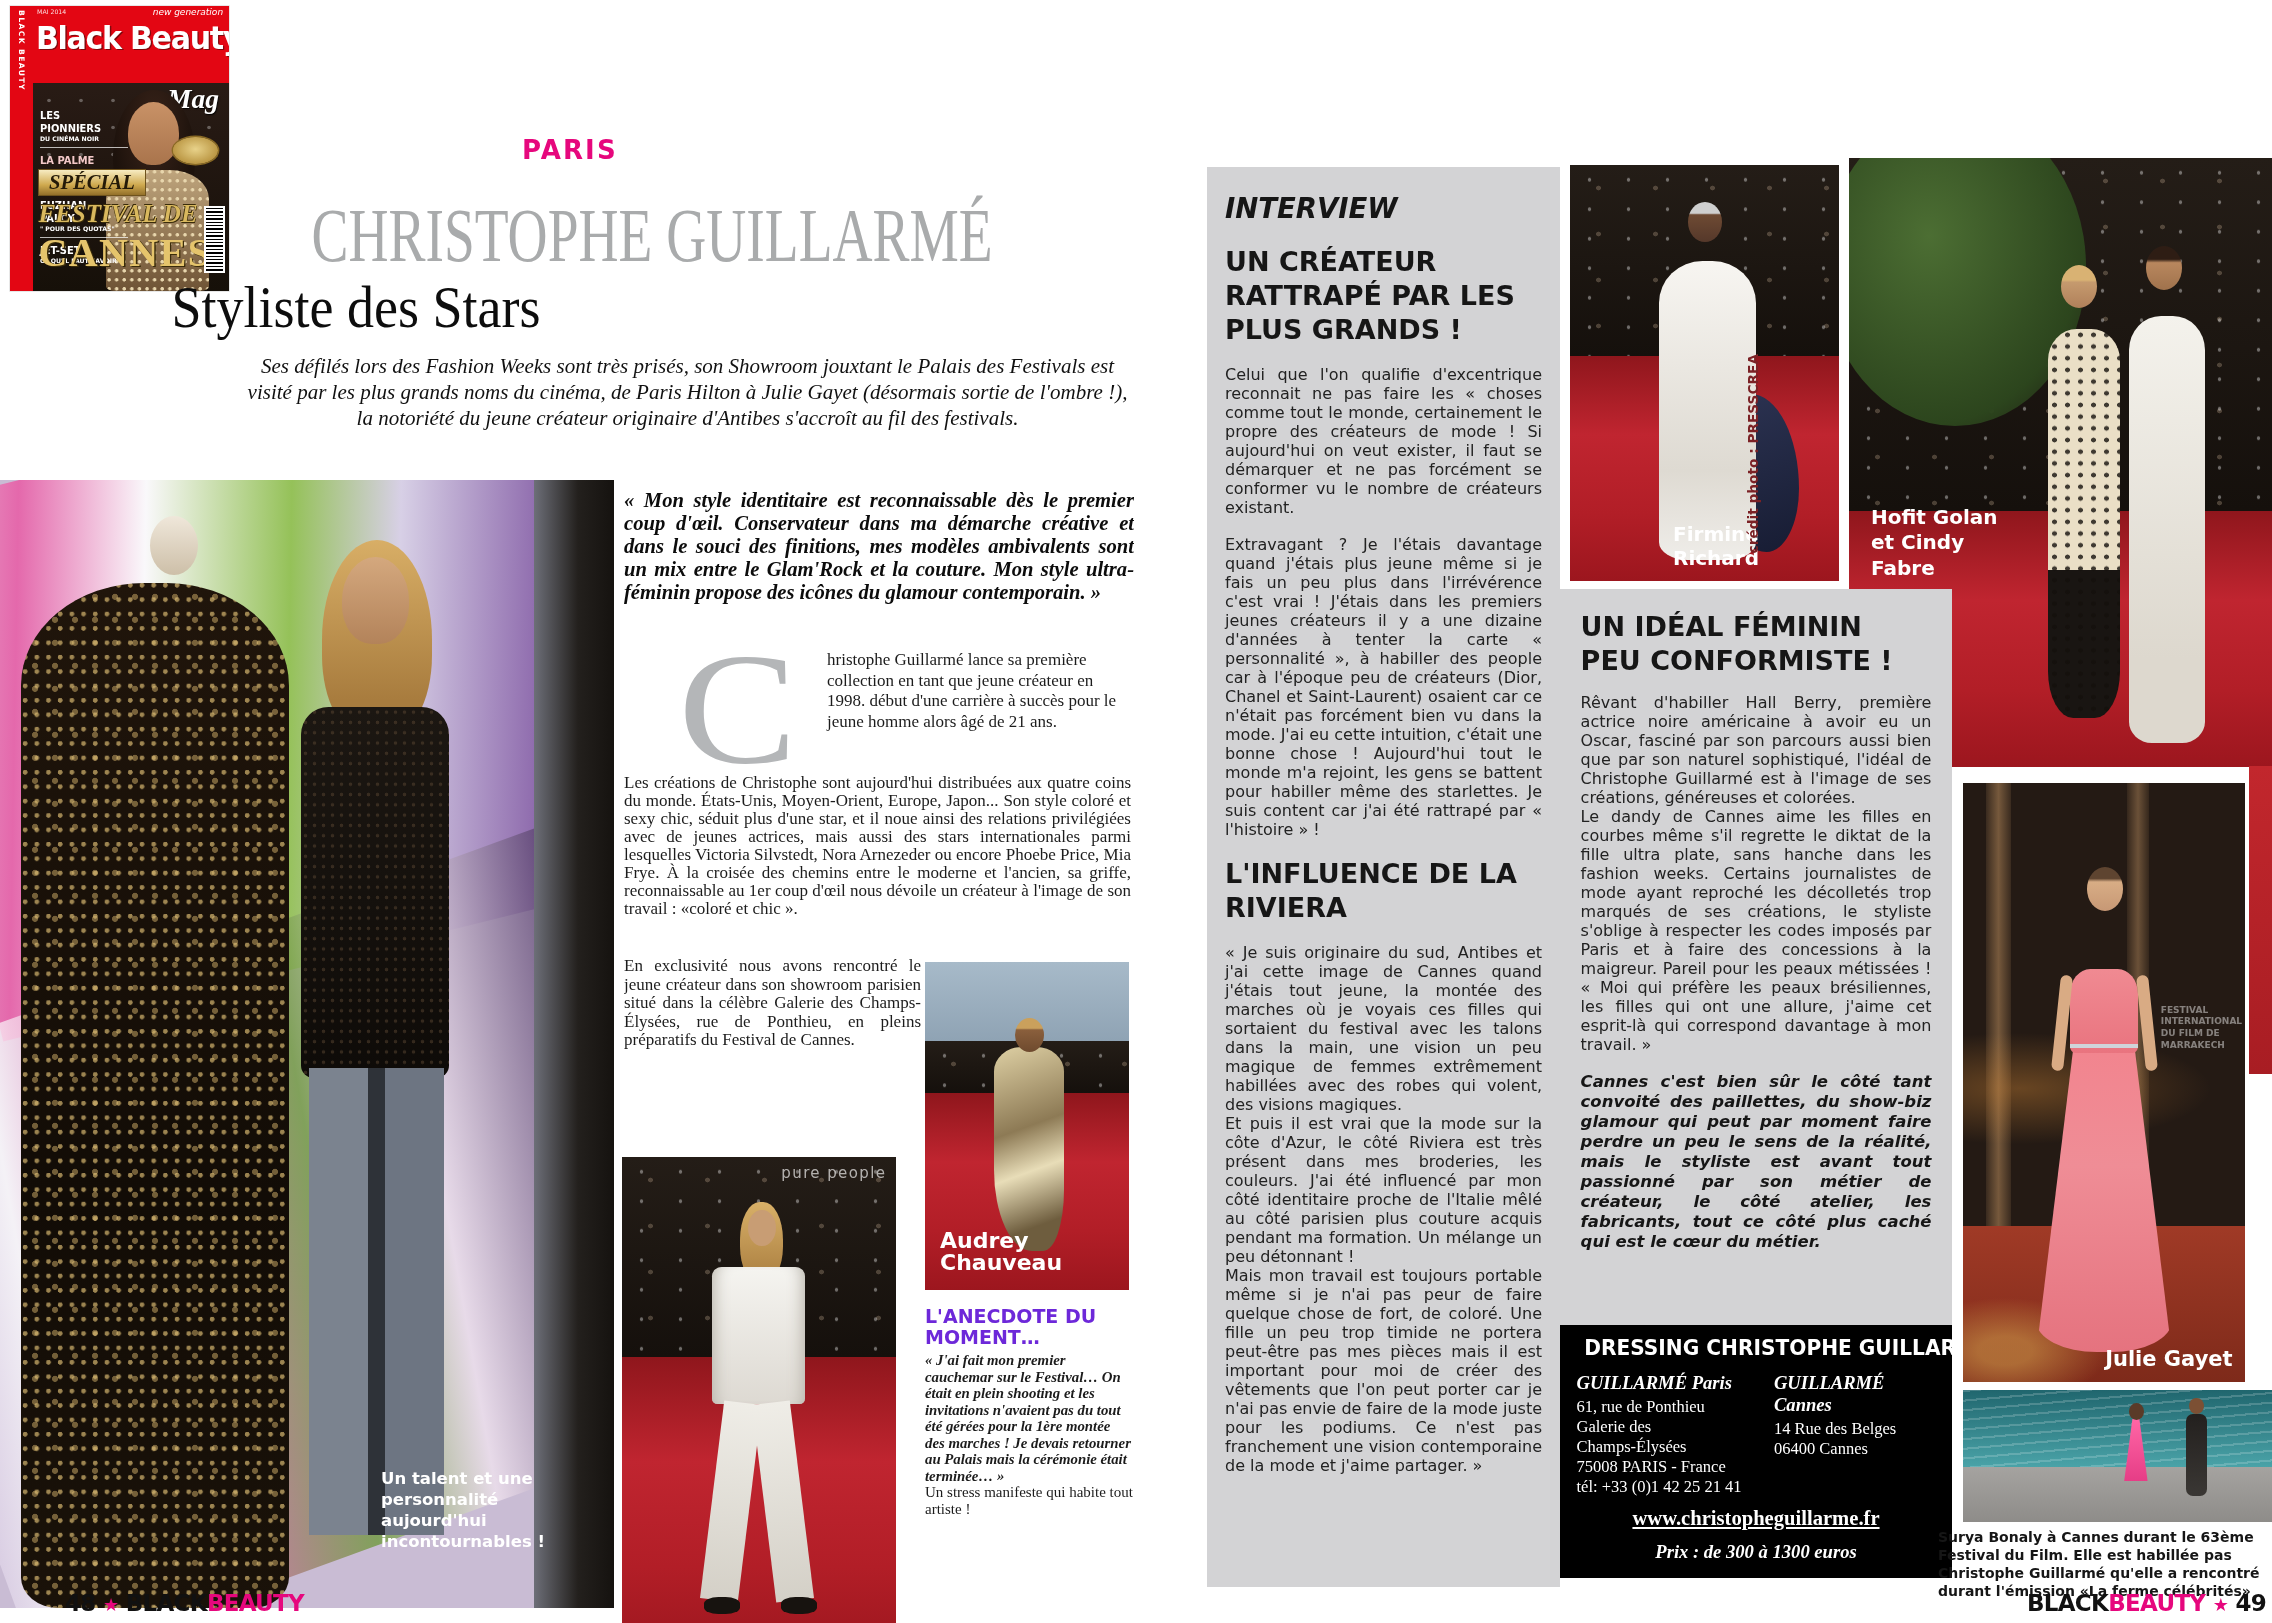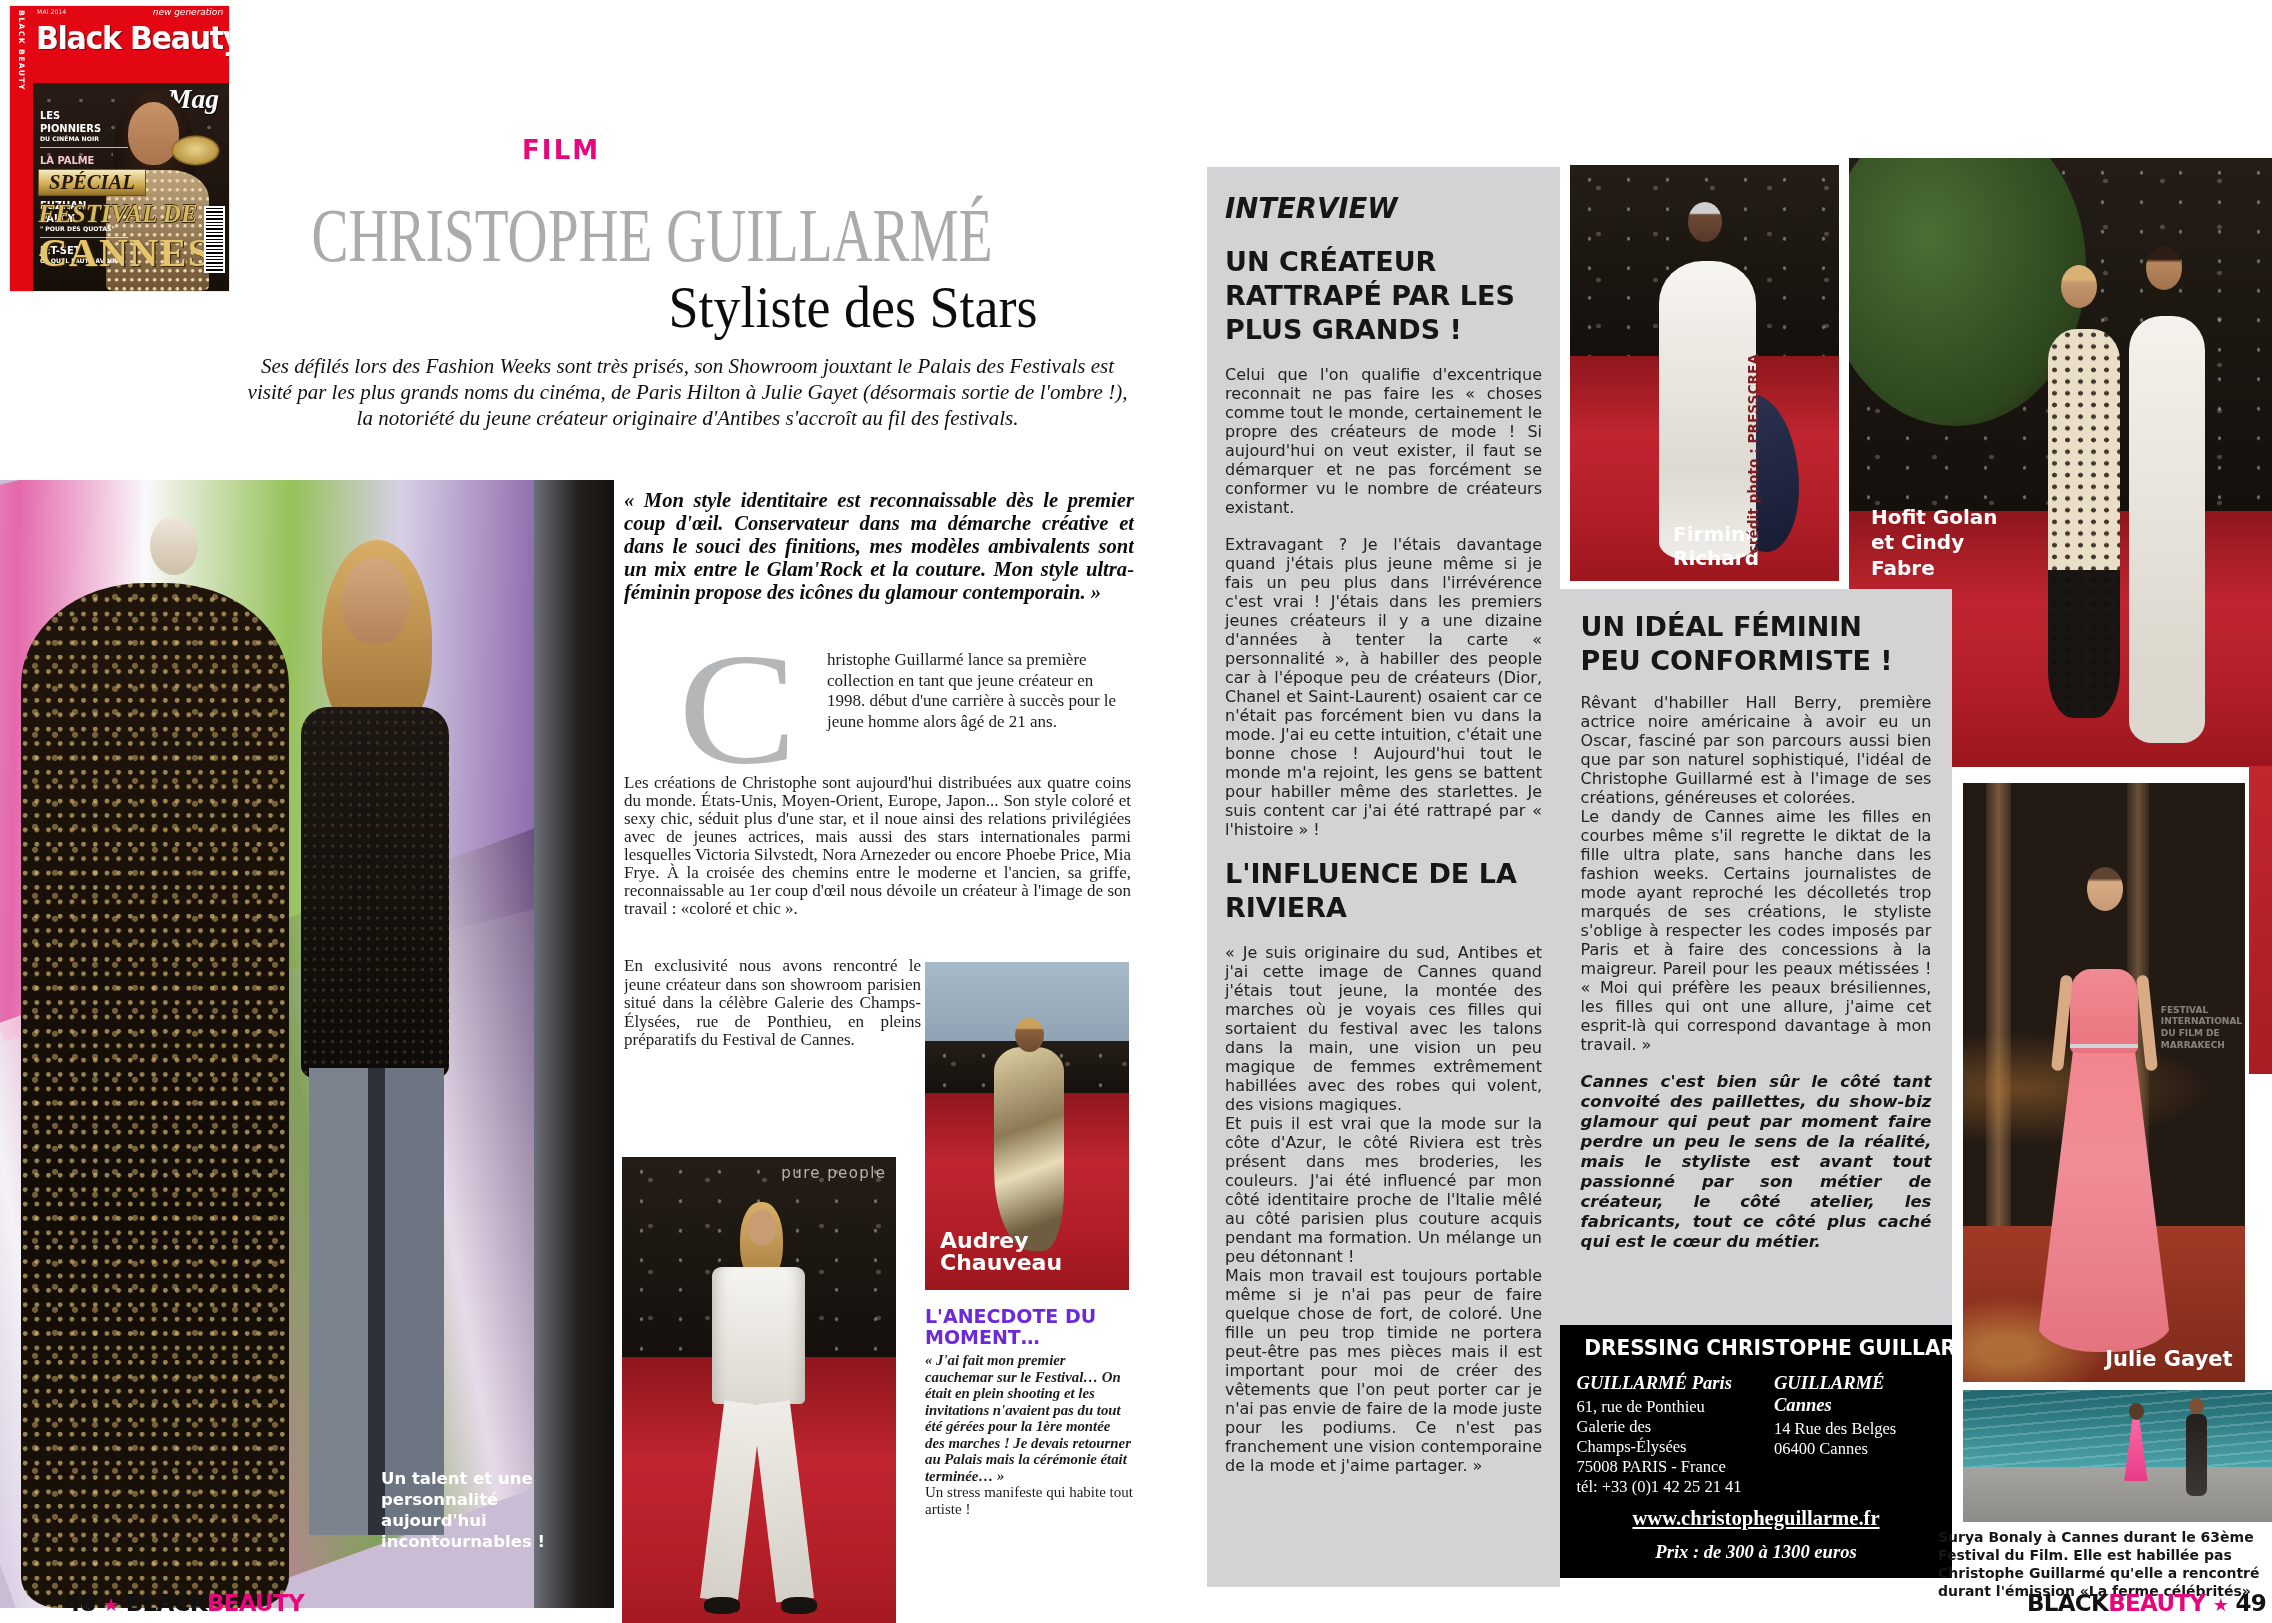--- a/index.html
+++ b/index.html
@@ -87,26 +87,26 @@
       <div style="position:absolute; left:5.5px; bottom:63px; font-style:italic; font-weight:bold; font-size:25px; color:#d9b85e;
                   text-shadow:0.7px 0.7px 0 #3a2c0a, -0.7px -0.7px 0 #3a2c0a;">FESTIVAL DE</div>
       <div style="position:absolute; left:5.5px; bottom:15px; font-weight:bold; font-size:40px; letter-spacing:1.4px; color:#e5c46c;
                   text-shadow:1.4px 1.4px 0 #3a2c0a;">CANNES</div>
 
       <div style="position:absolute; right:4.1px; bottom:18px; width:16.5px; height:63px; background:
                   repeating-linear-gradient(180deg,#000 0 1.4px,#fff 1.4px 3.4px); border:2.1px solid #fff;"></div>
     </div>
   </div>
 
-  <div class="sans" style="position:absolute; left:522px; top:135px; font-weight:bold; font-size:26px; letter-spacing:2.1px; color:#e6077d;">FILM</div>
+  <div class="sans" style="position:absolute; left:522px; top:135px; font-weight:bold; font-size:26px; letter-spacing:2.1px; color:#e6077d;">PARIS</div>
 
   <div class="abs" style="left:179px; top:197px; width:907px; text-align:center; color:#a9abac; font-size:77px; line-height:77px; white-space:nowrap;">
     <span style="display:inline-block; transform:scaleX(.72);">CHRISTOPHE GUILLARMÉ</span>
   </div>
-  <div class="abs" style="left:151px; top:276px; width:907px; text-align:right; color:#0d0d0d; font-size:60px; line-height:63px; white-space:nowrap;">
+  <div class="abs" style="left:151px; top:276px; width:907px; text-align:left; color:#0d0d0d; font-size:60px; line-height:63px; white-space:nowrap;">
     <span style="display:inline-block; transform:scaleX(.9);">Styliste des Stars</span>
   </div>
   <div style="position:absolute; left:241px; top:353px; width:893px; height:110px; overflow:hidden;
               text-align:center; font-style:italic; font-size:21px; line-height:26px; color:#111;">Ses défilés lors des Fashion Weeks sont très prisés, son Showroom jouxtant le Palais des Festivals est visité par les plus grands noms du cinéma, de Paris Hilton à Julie Gayet (désormais sortie de l'ombre !), la notoriété du jeune créateur originaire d'Antibes s'accroît au fil des festivals.</div>
 
   <div class="photo" style="left:0; top:480px; width:614px; height:1128px; background:#c9bcd4;">
     <div class="abs" style="left:-12%; top:-6%; width:130%; height:48%; transform:rotate(-14deg);
          background:linear-gradient(105deg,#f2e9ef 0%,#e75fa7 16%,#ffffff 30%,#8fc24b 46%,#d9d2e8 58%,#7a4f9e 76%,#efe8f0 92%); opacity:.9;"></div>
     <div class="abs" style="left:-15%; top:40%; width:130%; height:55%; transform:rotate(-20deg);
          background:linear-gradient(100deg,#b79ecb 0%,#ffffff 18%,#d565a8 34%,#6f9a3d 52%,#efe2ee 66%,#58406e 84%,#cdc2da 100%); opacity:.8;"></div>

